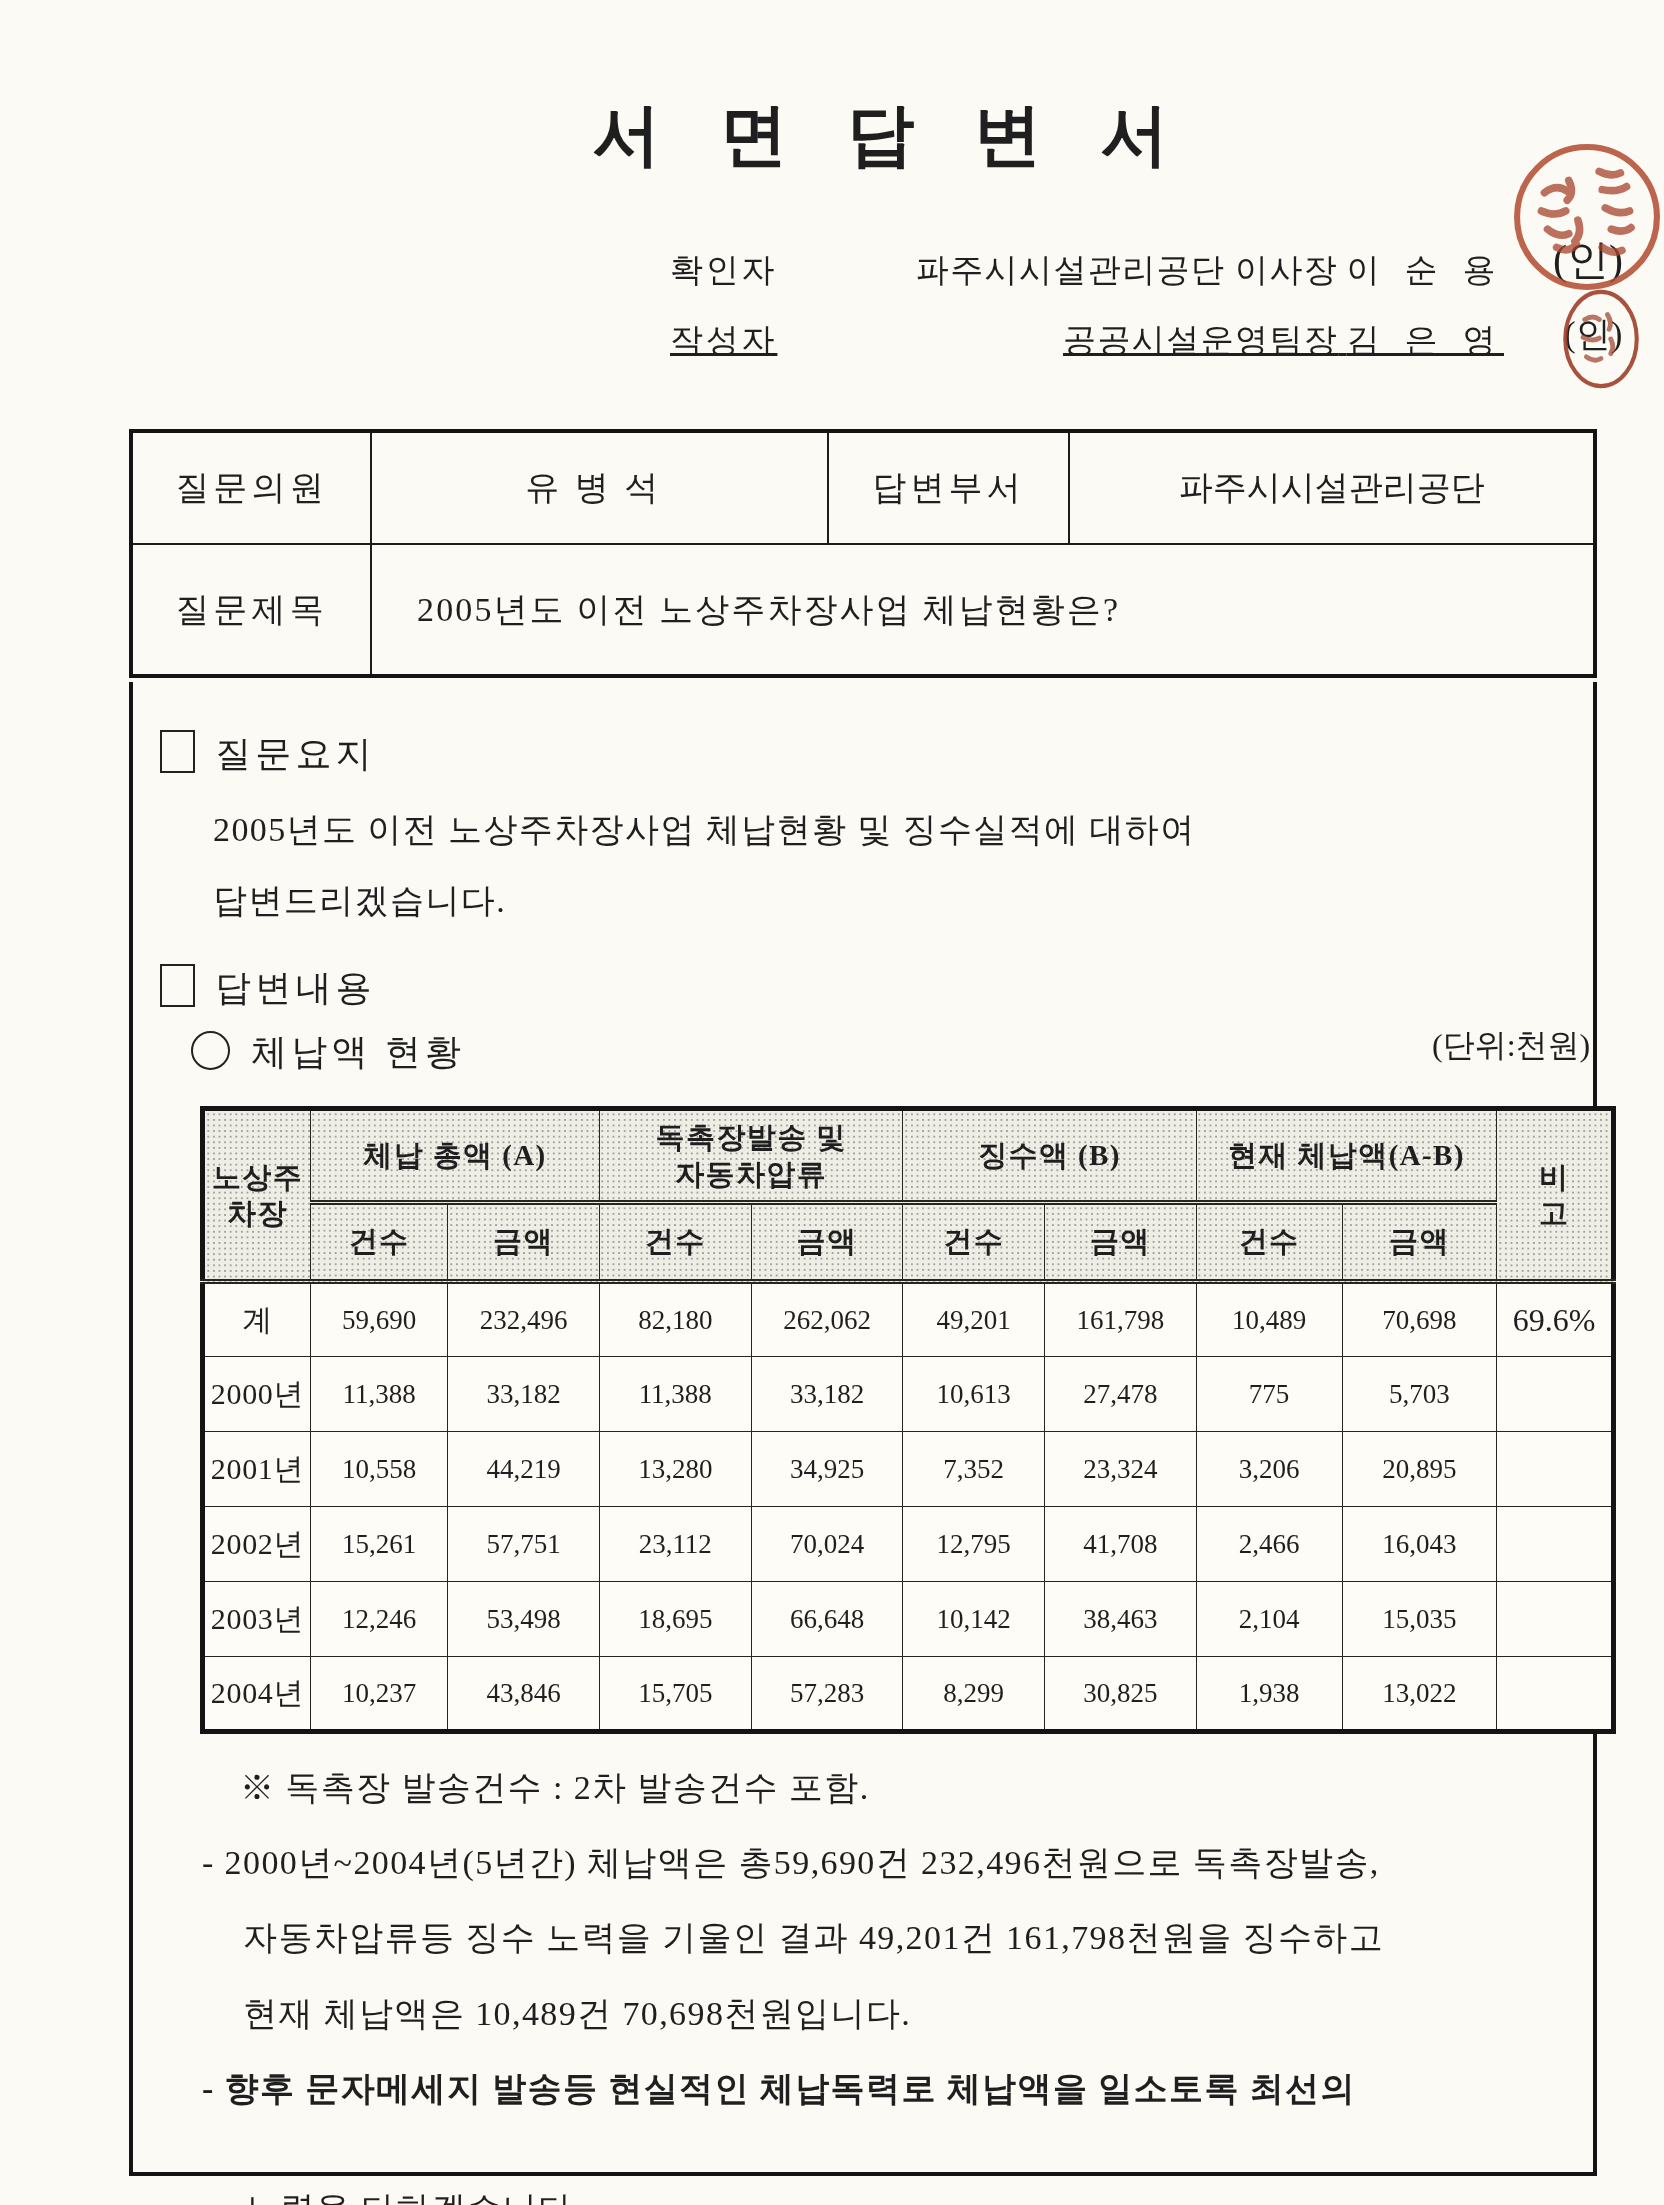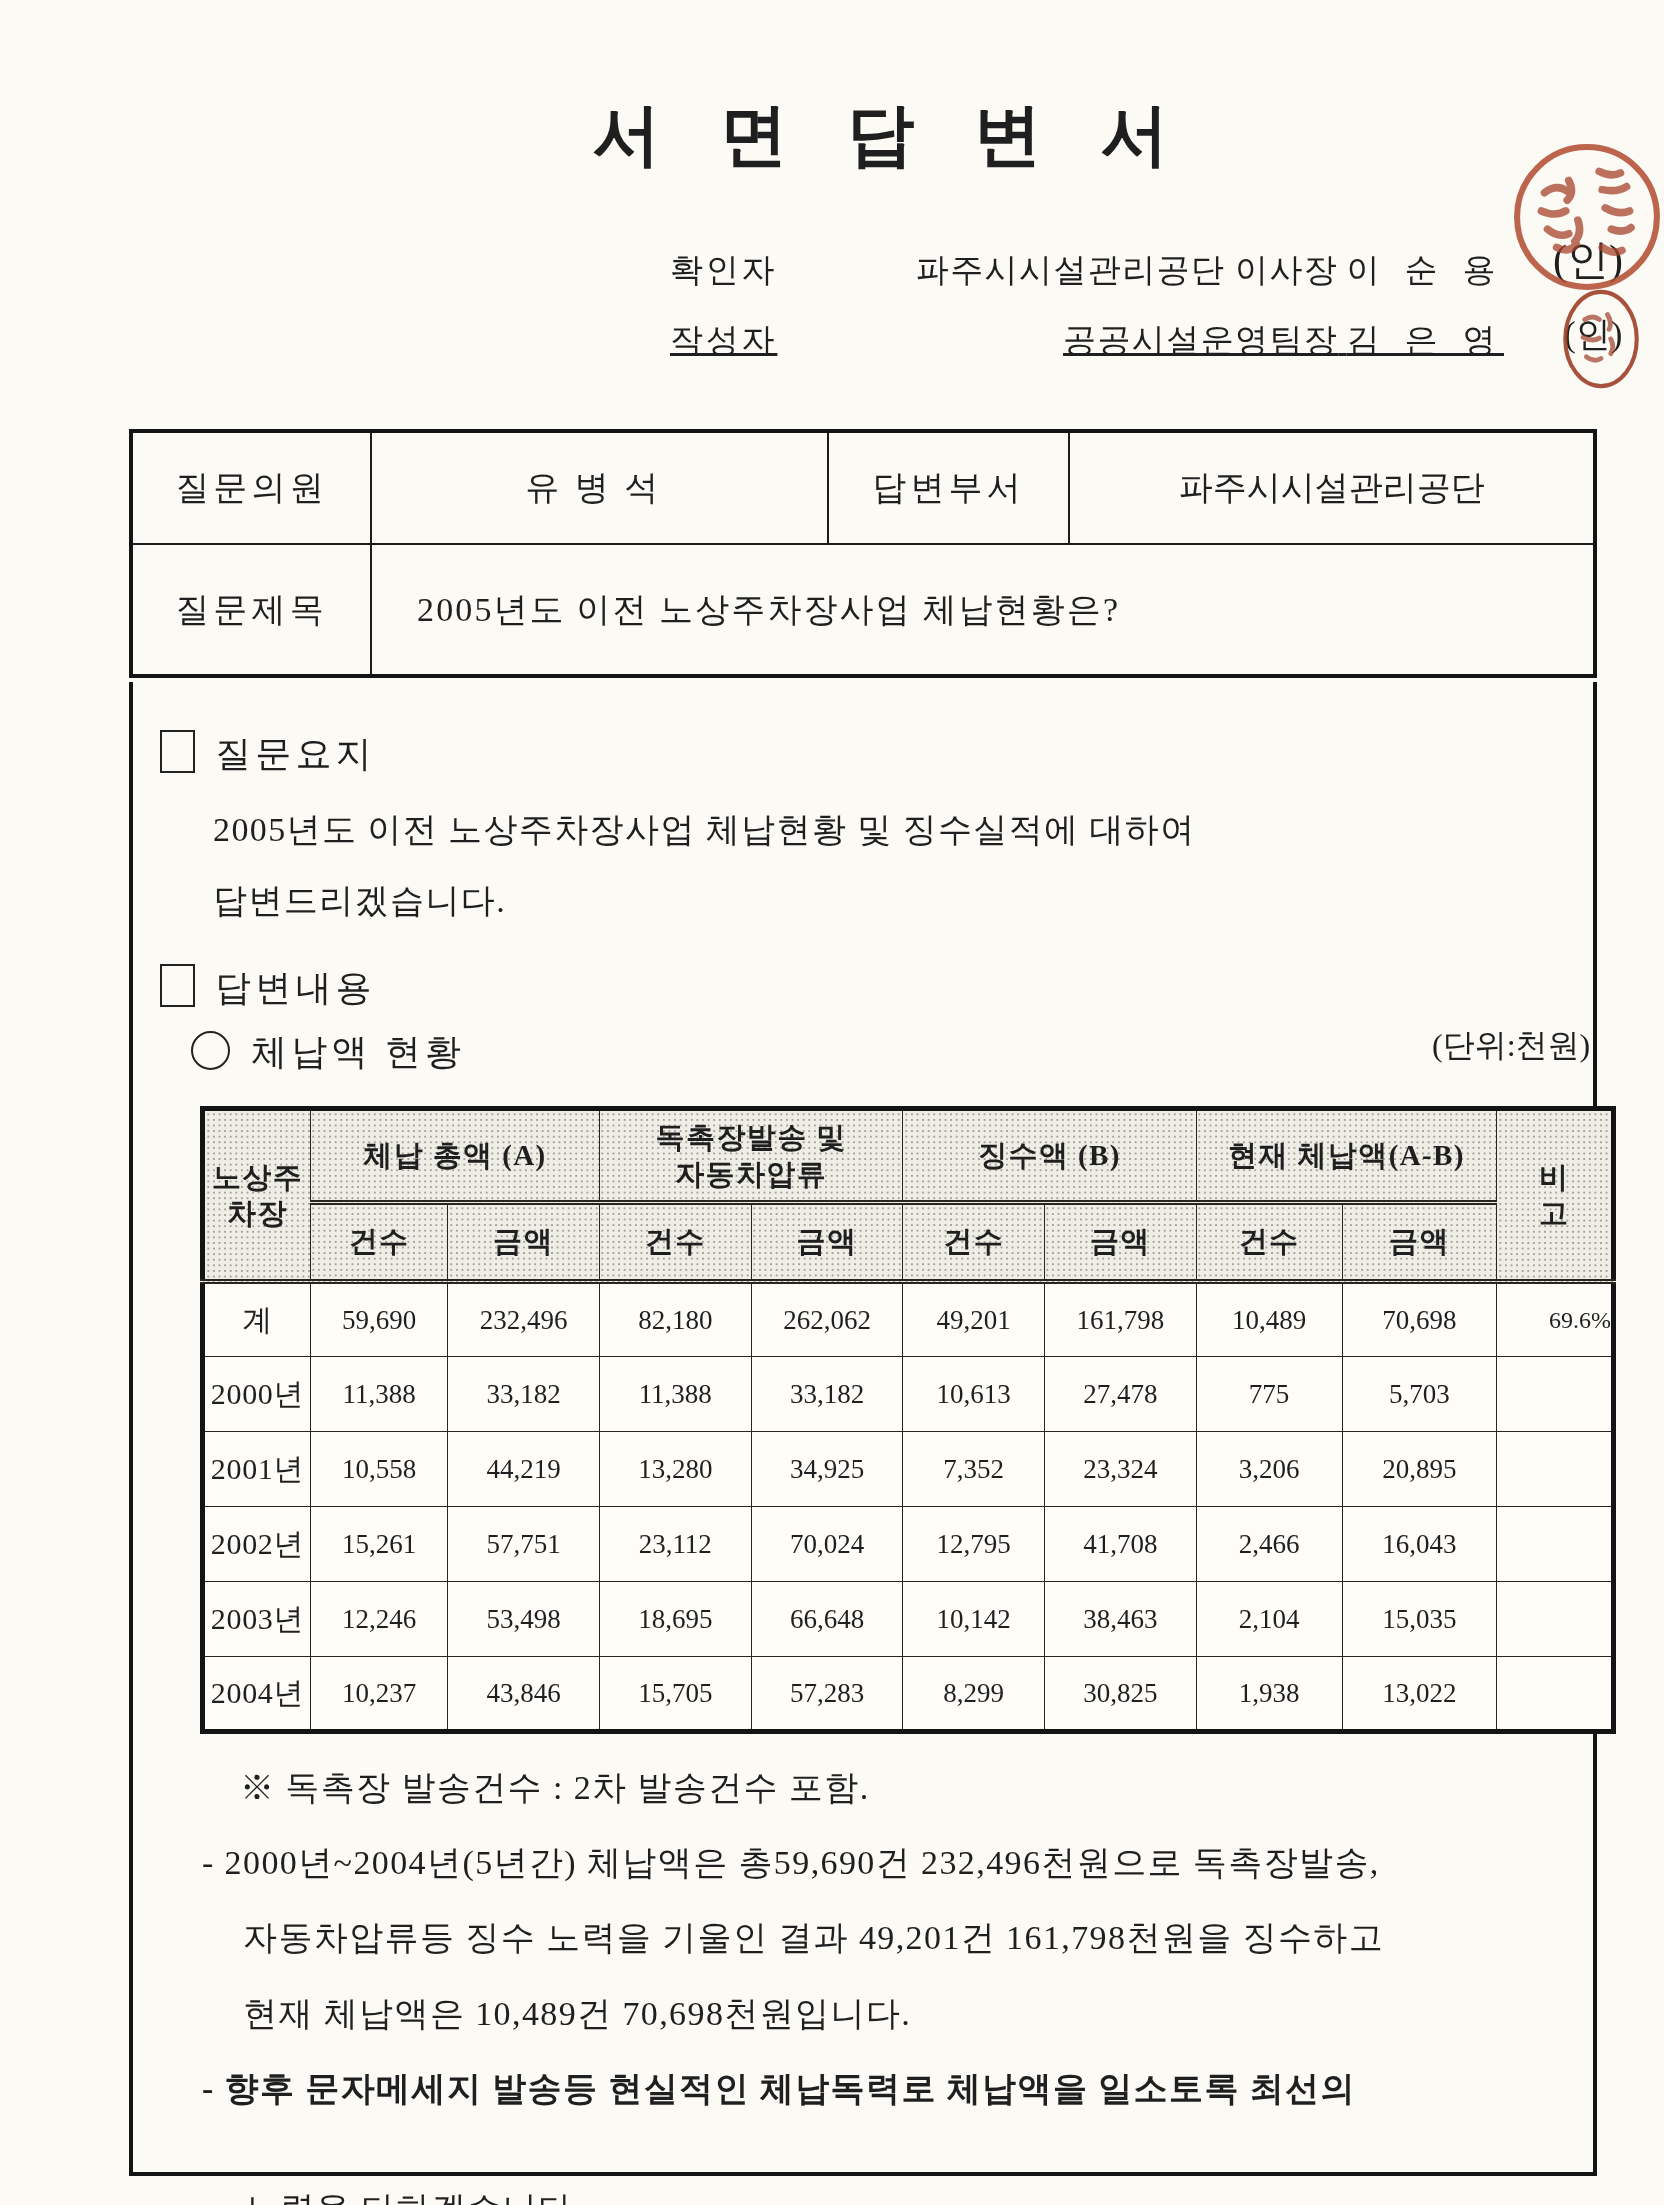--- a/index.html
+++ b/index.html
@@ -87,21 +87,21 @@
     font-weight:bold;font-size:29px;letter-spacing:1.4px;
   }
   .arrears thead tr.group{height:94px;}
   .arrears thead tr.sub{height:79px;}
   .arrears thead tr.group th.g{border-bottom:5.6px double #26261f;}
   .arrears thead tr.sub th{border-bottom:5.6px double #26261f;}
   .arrears thead th.span2{border-bottom:5.6px double #26261f;}
   .arrears tbody tr{height:75px;}
   .arrears tbody th{font-weight:normal;font-size:30px;letter-spacing:0.7px;}
   .arrears tbody td{font-size:27px;}
-  .arrears tbody td.note-cell{font-size:24px;text-align:right;}
+  .arrears tbody td.note-cell{font-size:32px;}
   .hdr-stack div{line-height:1.25;}
   
   .note{position:absolute;font-size:34px;letter-spacing:1.4px;white-space:nowrap;}
   #note-0{left:107px;top:1083px;}
   #note-1{left:69px;top:1158px;}
   #note-2{left:110px;top:1233px;}
   #note-3{left:110px;top:1309px;}
   #note-4{left:69px;top:1384px;font-weight:bold;}
   #note-5{left:112px;top:1459px;margin-top:45px;}
 </style>

